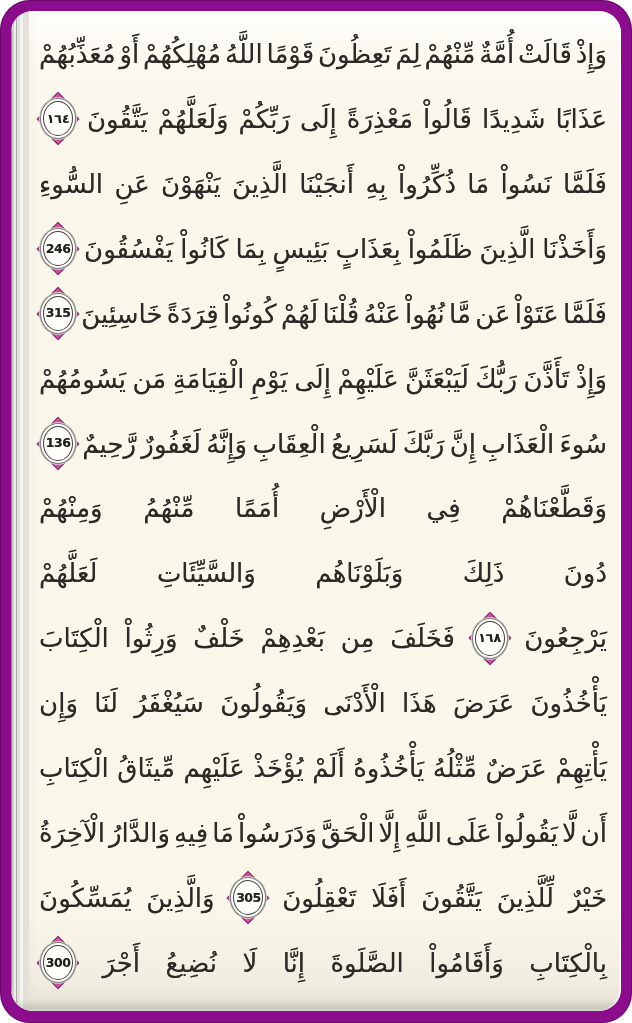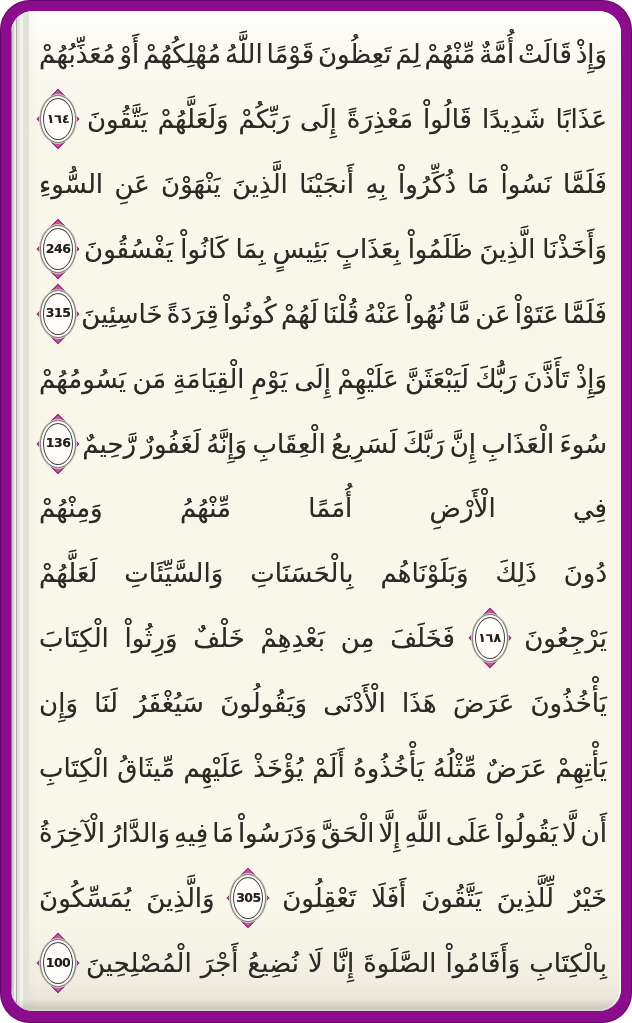--- a/index.html
+++ b/index.html
@@ -91,21 +91,21 @@
     text-shadow: 0 0 0.4px rgba(43,42,38,0.55);
   }
   .word {
     white-space: nowrap;
     flex: 0 0 auto;
   }
   
   .vmark {
     position: relative;
     width: 32px;
-    height: 44px;
+    height: 37px;
     flex: 0 0 auto;
     margin: 0 3px;
   }
   .vm-petal {
     position: absolute;
     background: var(--marker-pink, #c9539f);
     border: 1px solid var(--marker-outline, #8d2a72);
     box-sizing: border-box;
   }
   .vm-petal.t { width: 11px; height: 11px; left: 50%; top: -6px;    transform: translateX(-50%) rotate(45deg); }
@@ -254,31 +254,31 @@
               <span class="vm-petal t"></span>
               <span class="vm-petal b"></span>
               <span class="vm-petal l"></span>
               <span class="vm-petal r"></span>
               <span class="vm-ring">
                 <span class="vm-num">136</span>
               </span>
             </span>
           </div>
           <div class="line">
+            <span class="word">وَقَطَّعْنَاهُمْ</span>
             <span class="word">فِي</span>
             <span class="word">الْأَرْضِ</span>
             <span class="word">أُمَمًا</span>
             <span class="word">مِّنْهُمُ</span>
             <span class="word">وَمِنْهُمْ</span>
           </div>
           <div class="line">
             <span class="word">دُونَ</span>
             <span class="word">ذَلِكَ</span>
             <span class="word">وَبَلَوْنَاهُم</span>
-            <span class="word">بِالْحَسَنَاتِ</span>
             <span class="word">وَالسَّيِّئَاتِ</span>
             <span class="word">لَعَلَّهُمْ</span>
           </div>
           <div class="line">
             <span class="word">يَرْجِعُونَ</span>
             <span class="vmark">
               <span class="vm-petal t"></span>
               <span class="vm-petal b"></span>
               <span class="vm-petal l"></span>
               <span class="vm-petal r"></span>
@@ -347,28 +347,27 @@
             <span class="word">يُمَسِّكُونَ</span>
           </div>
           <div class="line">
             <span class="word">بِالْكِتَابِ</span>
             <span class="word">وَأَقَامُواْ</span>
             <span class="word">الصَّلَوةَ</span>
             <span class="word">إِنَّا</span>
             <span class="word">لَا</span>
             <span class="word">نُضِيعُ</span>
             <span class="word">أَجْرَ</span>
-            <span class="word">الْمُصْلِحِينَ</span>
-            <span class="vmark">
-              <span class="vm-petal t"></span>
-              <span class="vm-petal b"></span>
-              <span class="vm-petal l"></span>
-              <span class="vm-petal r"></span>
-              <span class="vm-ring">
-                <span class="vm-num">100</span>
+            <span class="vmark">
+              <span class="vm-petal t"></span>
+              <span class="vm-petal b"></span>
+              <span class="vm-petal l"></span>
+              <span class="vm-petal r"></span>
+              <span class="vm-ring">
+                <span class="vm-num">300</span>
               </span>
             </span>
           </div>
         </div>
       <div class="page-bottom-shade"></div>
     </div>
   </div>
 </div>
 
 </body></html>

